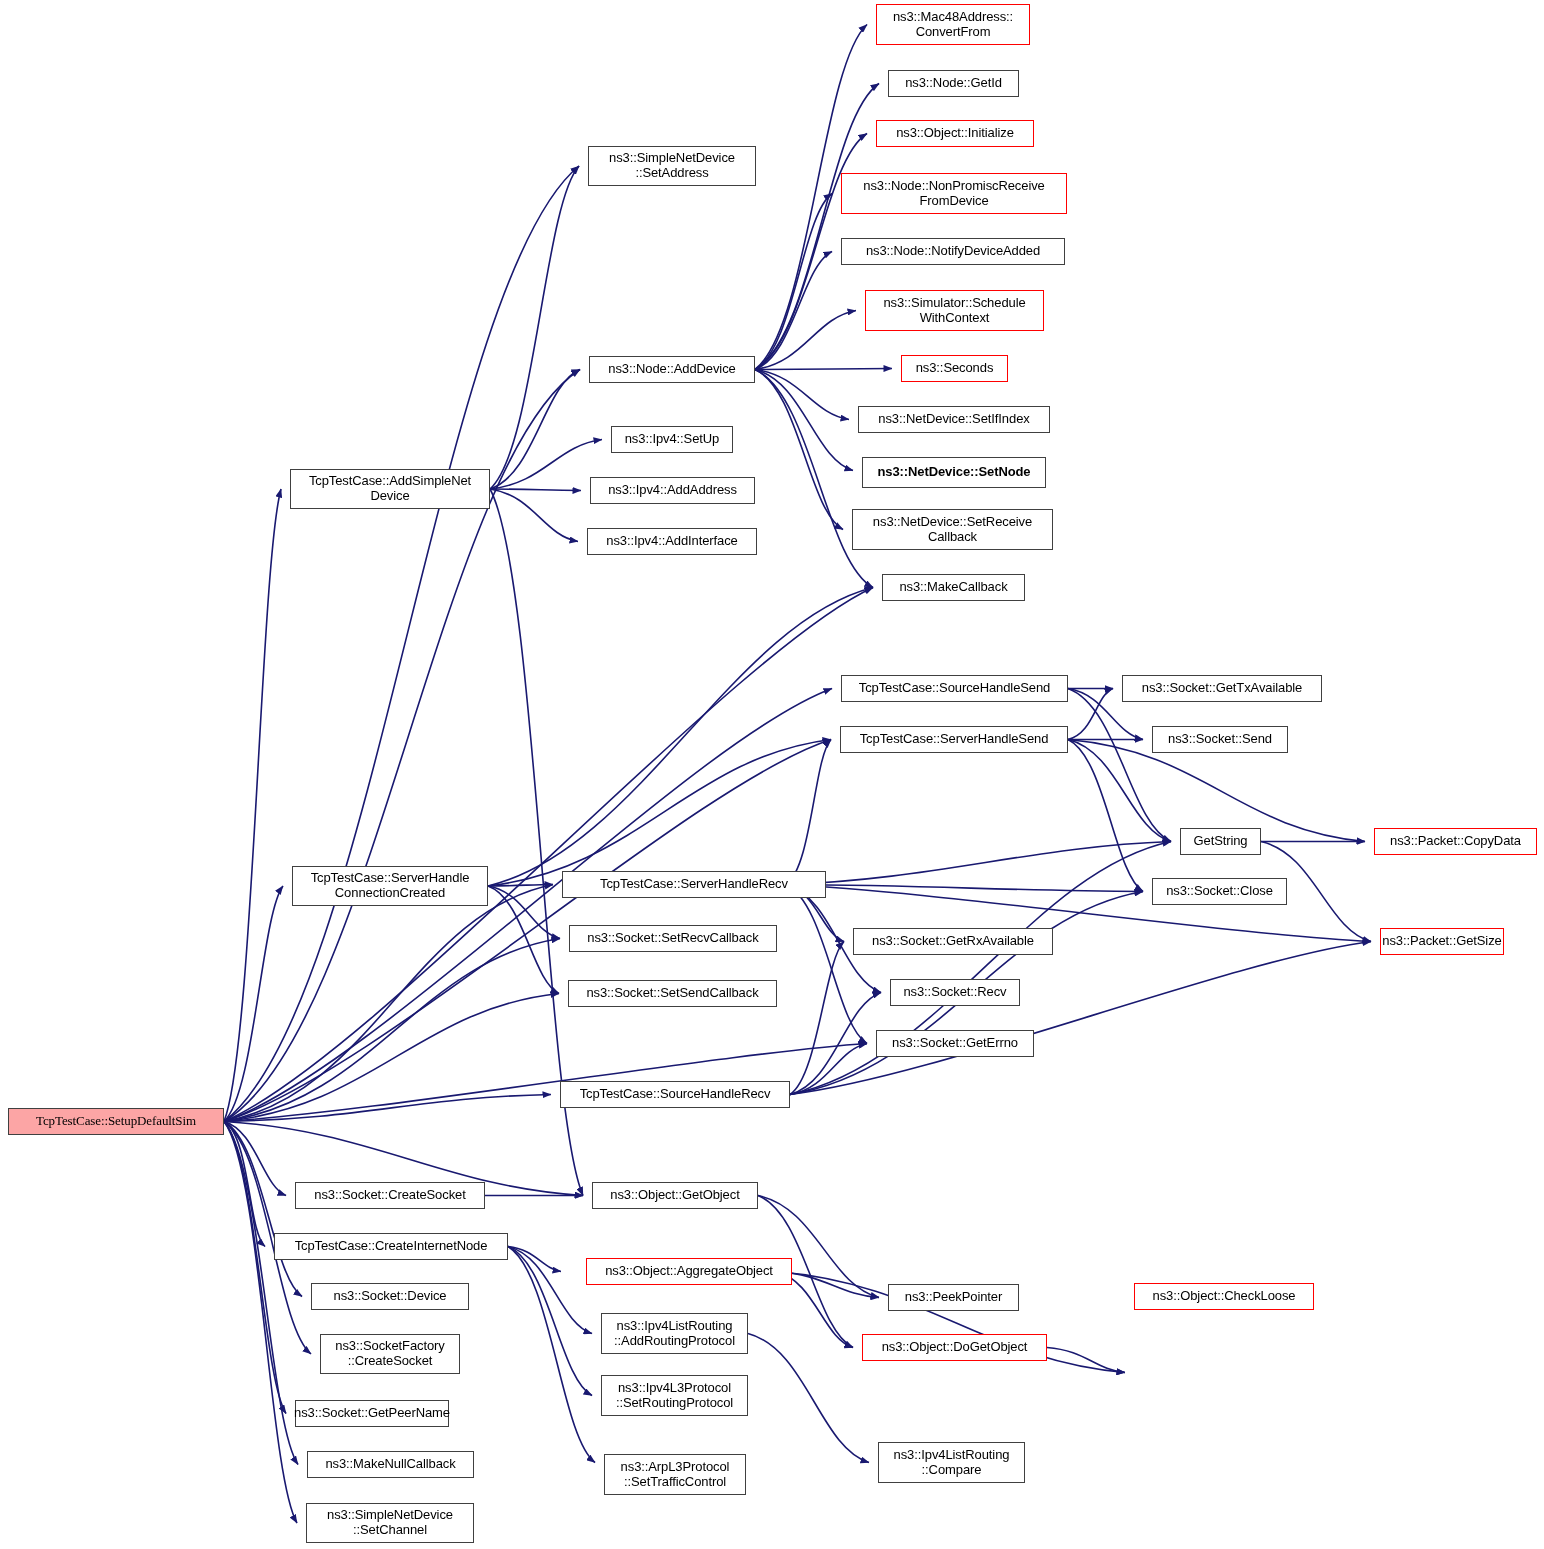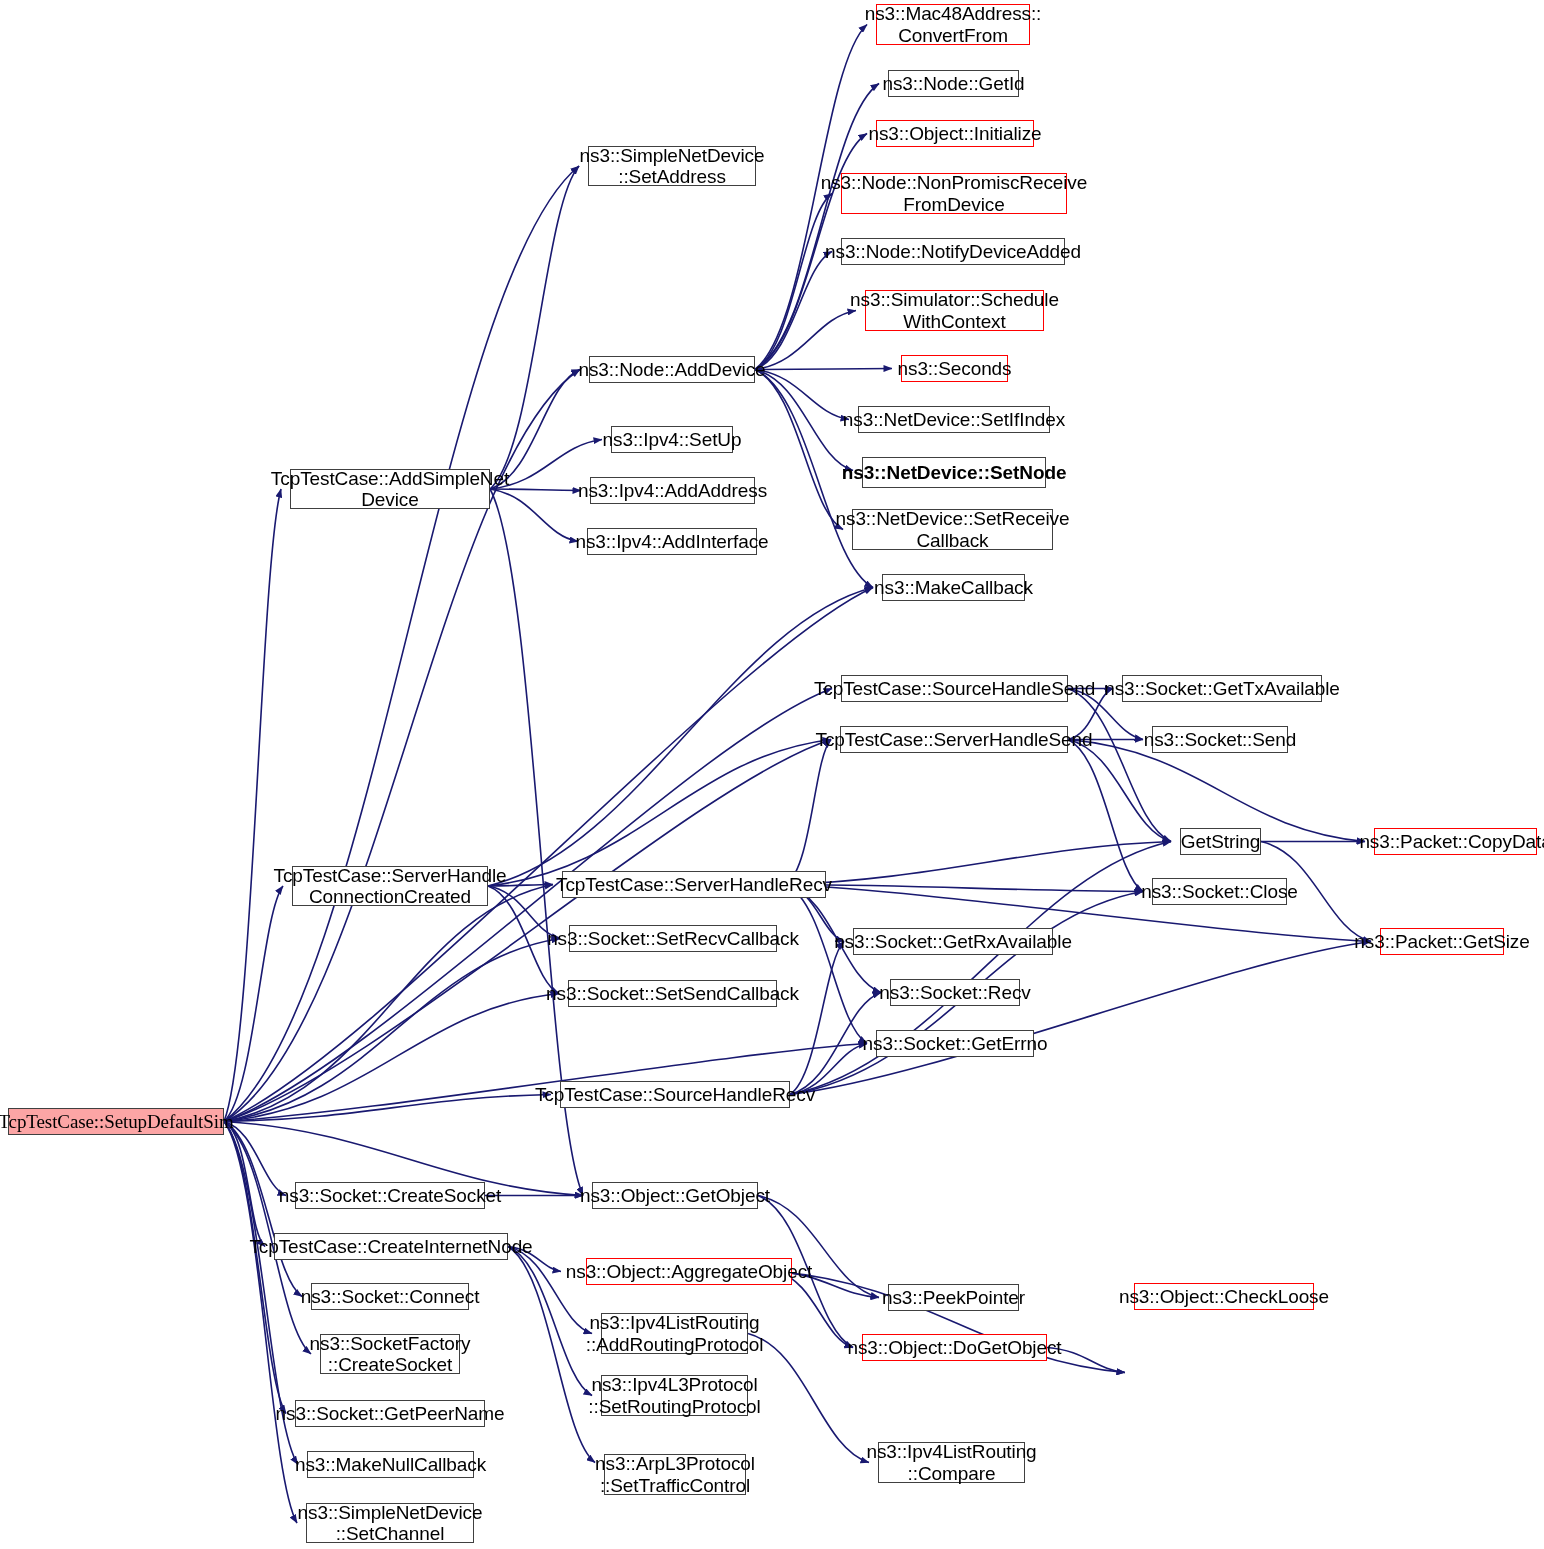--- a/index.html
+++ b/index.html
@@ -24,21 +24,21 @@
   .node {
     position: absolute;
     box-sizing: border-box;
     display: flex;
     align-items: center;
     justify-content: center;
     text-align: center;
     background: #ffffff;
     border: 1px solid #404040;
     color: #000000;
-    font-size: 19px;
+    font-size: 13px;
     line-height: 1.12;
     letter-spacing: -0.1px;
     white-space: pre-line;
     padding: 0 3px;
   }
   .node.red {
     border-color: #ff0000;
   }
   .node.current {
     background: #fca5a5;
@@ -137,24 +137,24 @@
       </g>
   </svg>
   <div id="node-layer">
       <div class="node current" style="left: 8px; top: 1108px; width: 216px; height: 27px;">TcpTestCase::SetupDefaultSim</div>
       <div class="node" style="left: 290px; top: 469px; width: 200px; height: 40px;">TcpTestCase::AddSimpleNet
 Device</div>
       <div class="node" style="left: 292px; top: 866px; width: 196px; height: 40px;">TcpTestCase::ServerHandle
 ConnectionCreated</div>
       <div class="node" style="left: 295px; top: 1182px; width: 190px; height: 27px;">ns3::Socket::CreateSocket</div>
       <div class="node" style="left: 274px; top: 1233px; width: 234px; height: 27px;">TcpTestCase::CreateInternetNode</div>
-      <div class="node" style="left: 311px; top: 1283px; width: 158px; height: 27px;">ns3::Socket::Connect</div>
+      <div class="node" style="left: 311px; top: 1283px; width: 158px; height: 27px;">ns3::Socket::Device</div>
       <div class="node" style="left: 320px; top: 1334px; width: 140px; height: 40px;">ns3::SocketFactory
 ::CreateSocket</div>
-      <div class="node" style="left: 295px; top: 1400px; width: 190px; height: 27px;">ns3::Socket::GetPeerName</div>
+      <div class="node" style="left: 295px; top: 1400px; width: 154px; height: 27px;">ns3::Socket::GetPeerName</div>
       <div class="node" style="left: 307px; top: 1451px; width: 167px; height: 27px;">ns3::MakeNullCallback</div>
       <div class="node" style="left: 306px; top: 1503px; width: 168px; height: 40px;">ns3::SimpleNetDevice
 ::SetChannel</div>
       <div class="node" style="left: 588px; top: 146px; width: 168px; height: 40px;">ns3::SimpleNetDevice
 ::SetAddress</div>
       <div class="node" style="left: 589px; top: 356px; width: 166px; height: 27px;">ns3::Node::AddDevice</div>
       <div class="node" style="left: 611px; top: 426px; width: 122px; height: 27px;">ns3::Ipv4::SetUp</div>
       <div class="node" style="left: 590px; top: 477px; width: 165px; height: 27px;">ns3::Ipv4::AddAddress</div>
       <div class="node" style="left: 587px; top: 528px; width: 170px; height: 27px;">ns3::Ipv4::AddInterface</div>
       <div class="node" style="left: 562px; top: 871px; width: 264px; height: 27px;">TcpTestCase::ServerHandleRecv</div>

